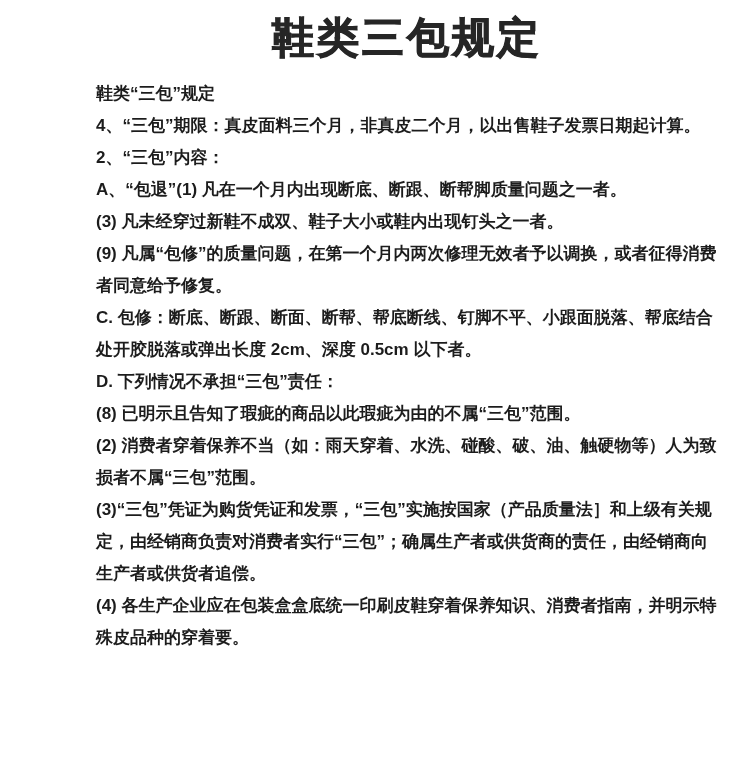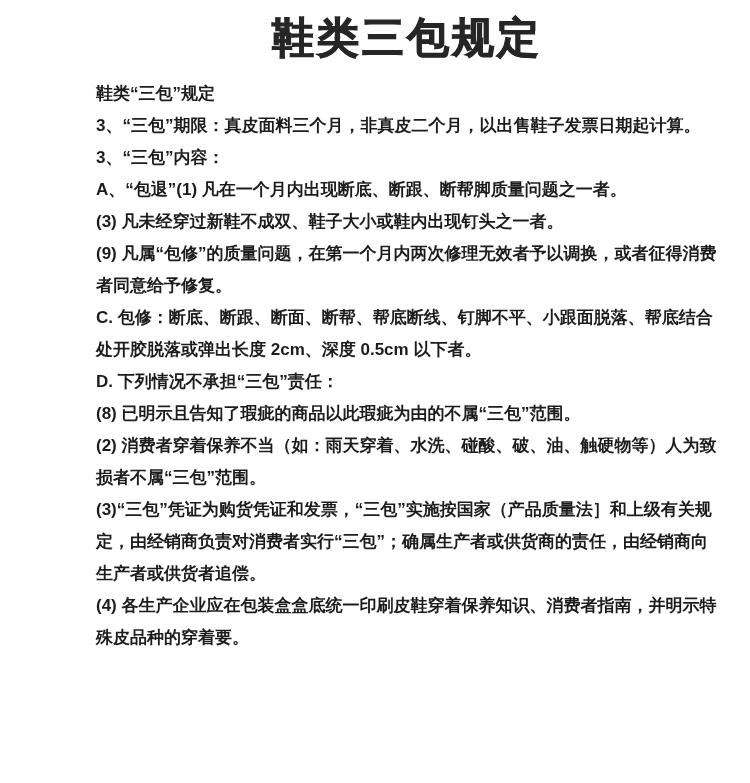--- a/index.html
+++ b/index.html
@@ -40,22 +40,22 @@
     font-weight: bold;
   }
 </style>
 </head>
 <body>
 
 <div class="page">
   <h1 class="title">鞋类三包规定</h1>
   <div class="doc-body">
       <p class="para">鞋类“三包”规定</p>
-      <p class="para">3、“三包”期限：真皮面料三个月，非真皮二个月，以出售鞋子发票日期起计算。</p>
-      <p class="para">3、“三包”内容：</p>
+      <p class="para">4、“三包”期限：真皮面料三个月，非真皮二个月，以出售鞋子发票日期起计算。</p>
+      <p class="para">2、“三包”内容：</p>
       <p class="para">A、“包退”(1) 凡在一个月内出现断底、断跟、断帮脚质量问题之一者。</p>
       <p class="para">(3) 凡未经穿过新鞋不成双、鞋子大小或鞋内出现钉头之一者。</p>
       <p class="para">(9) 凡属“包修”的质量问题，在第一个月内两次修理无效者予以调换，或者征得消费者同意给予修复。</p>
       <p class="para">C. 包修：断底、断跟、断面、断帮、帮底断线、钉脚不平、小跟面脱落、帮底结合处开胶脱落或弹出长度 2cm、深度 0.5cm 以下者。</p>
       <p class="para">D. 下列情况不承担“三包”责任：</p>
       <p class="para">(8) 已明示且告知了瑕疵的商品以此瑕疵为由的不属“三包”范围。</p>
       <p class="para">(2) 消费者穿着保养不当（如：雨天穿着、水洗、碰酸、破、油、触硬物等）人为致损者不属“三包”范围。</p>
       <p class="para">(3)“三包”凭证为购货凭证和发票，“三包”实施按国家（产品质量法］和上级有关规定，由经销商负责对消费者实行“三包”；确属生产者或供货商的责任，由经销商向生产者或供货者追偿。</p>
       <p class="para">(4) 各生产企业应在包装盒盒底统一印刷皮鞋穿着保养知识、消费者指南，并明示特殊皮品种的穿着要。</p>
     </div>

